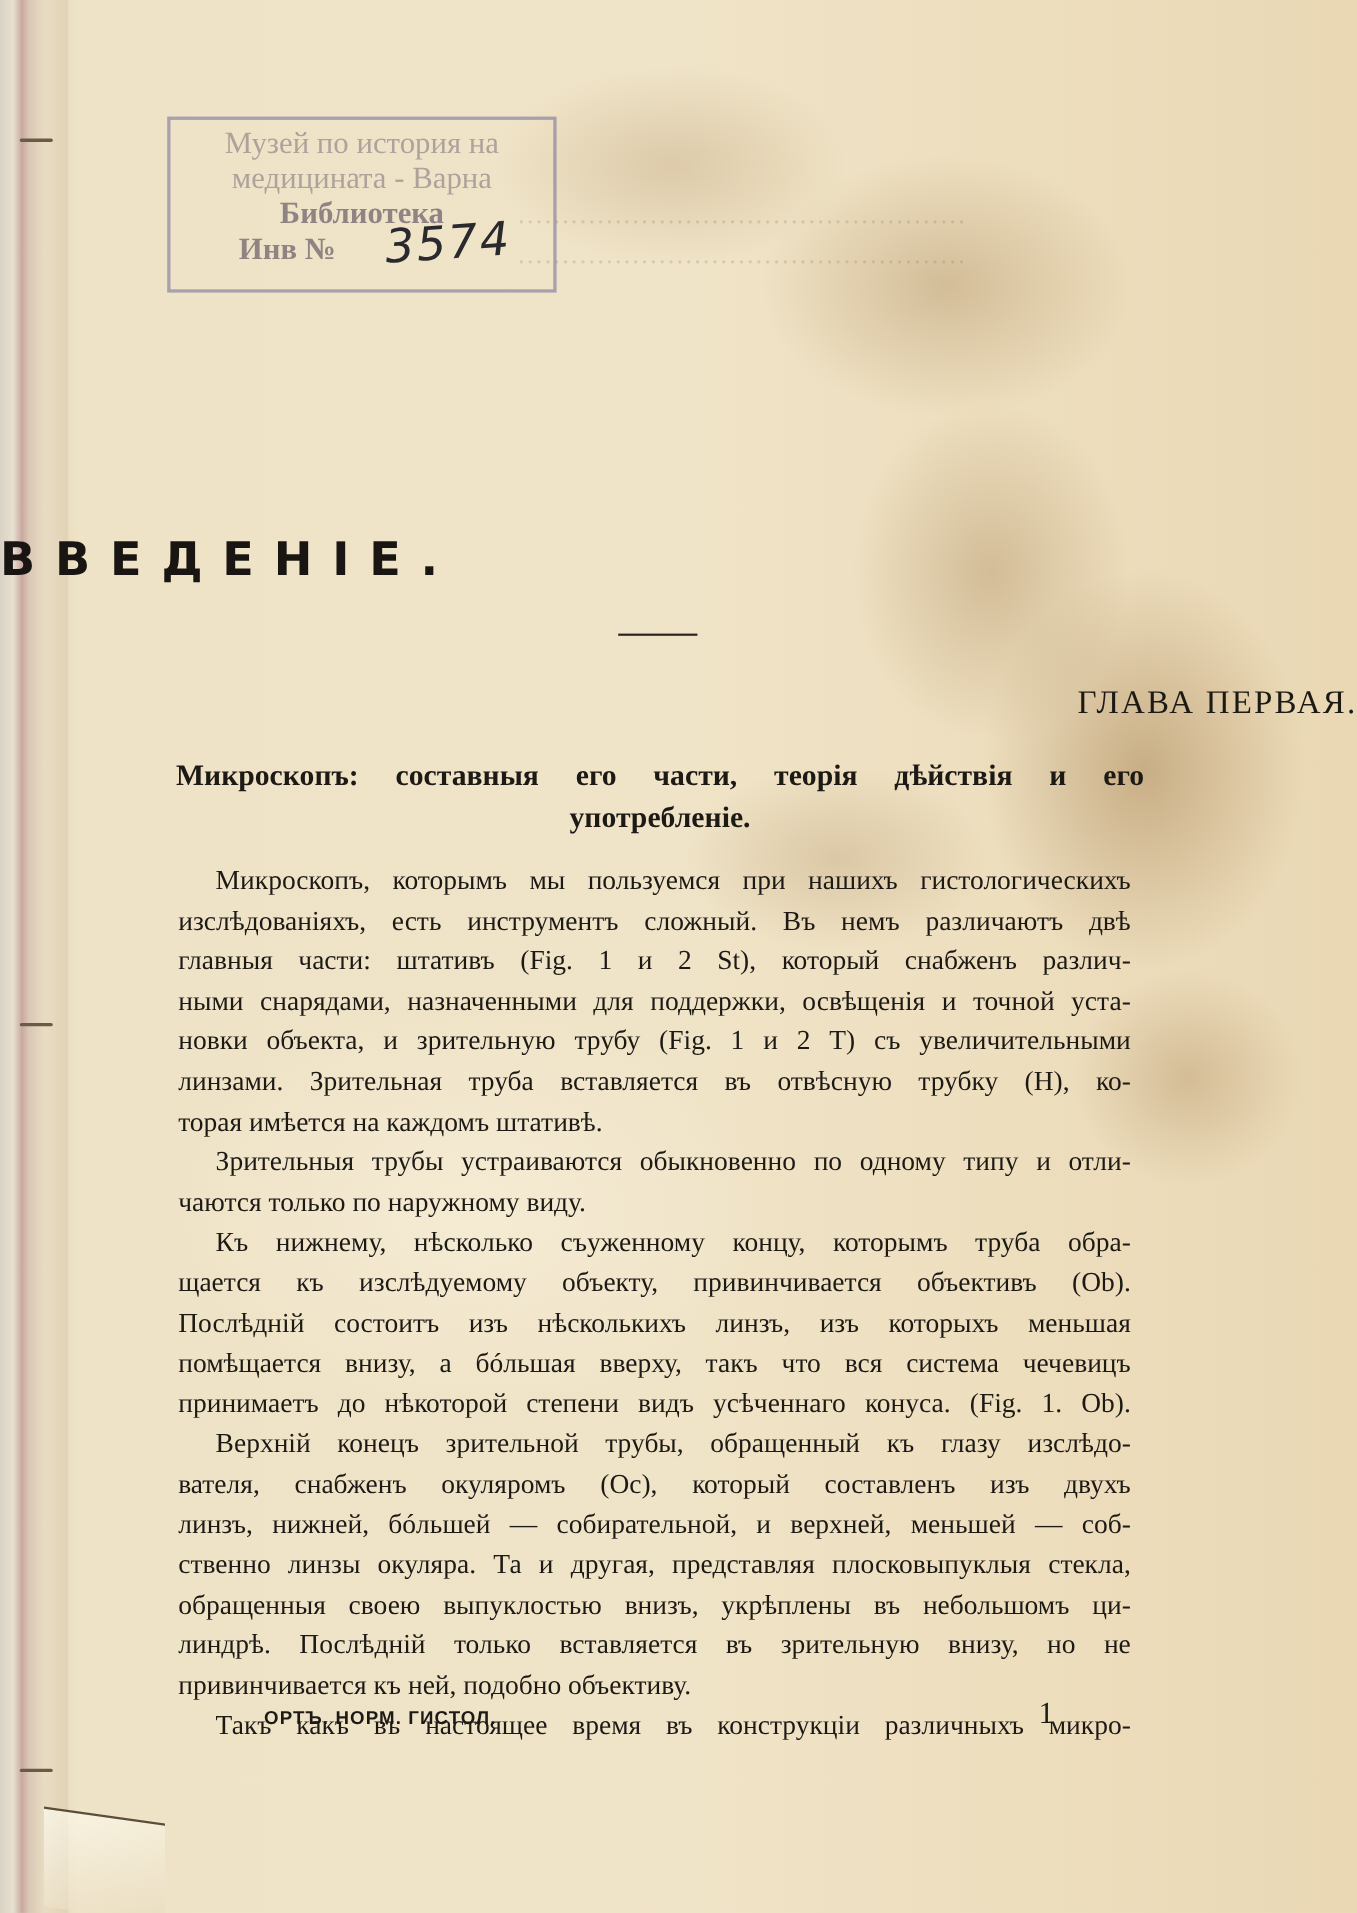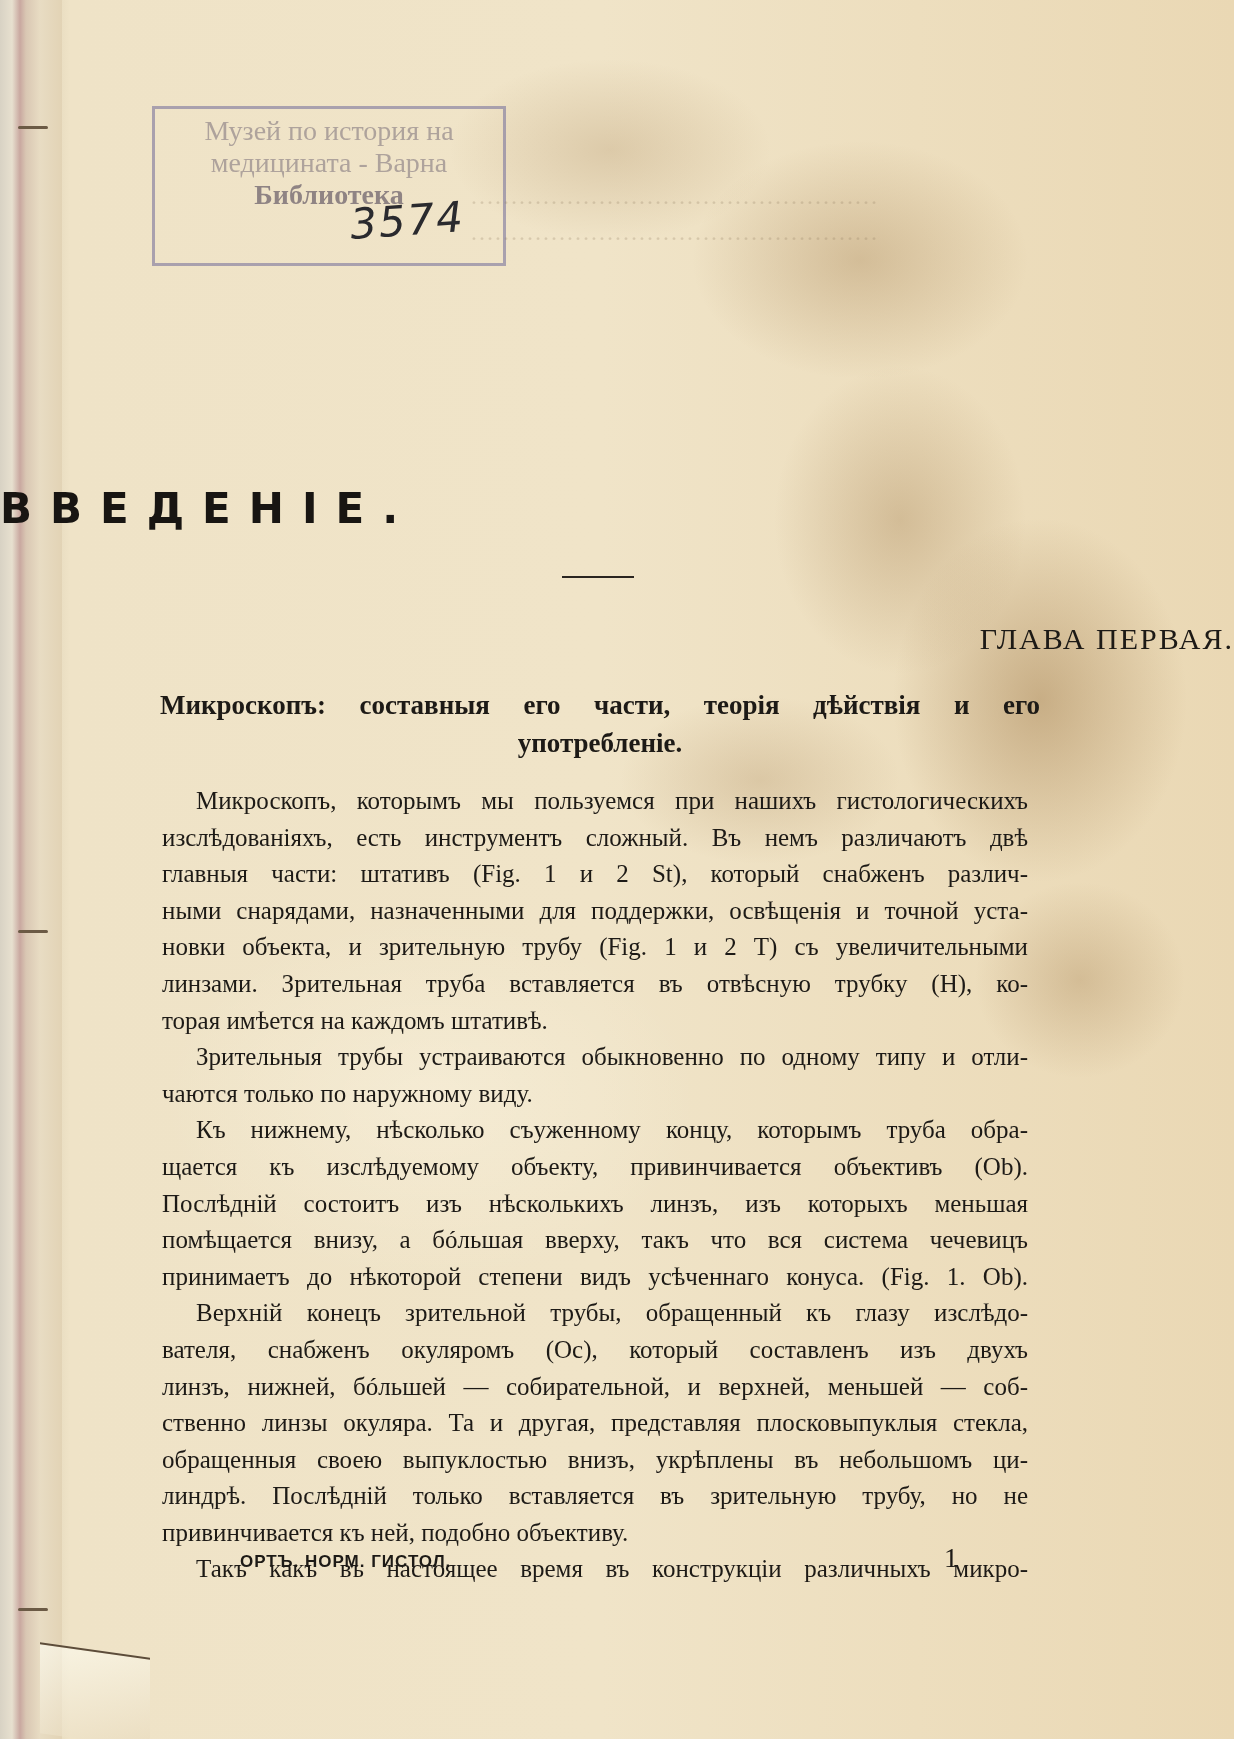--- a/index.html
+++ b/index.html
@@ -94,20 +94,21 @@
     <div class="spine-stitch" style="top:126px"></div>
     <div class="spine-stitch" style="top:930px"></div>
     <div class="spine-stitch" style="top:1608px"></div>
   </div>
   <div class="corner-fold"></div>
 
   <div class="stamp">
     <div class="stamp-line first">Музей по история на</div>
     <div class="stamp-line">медицината - Варна</div>
     <div class="stamp-line bold">Библиотека</div>
+    <div class="stamp-line bold" style="text-align:left;padding-left:62px">Инв №</div>
   </div>
   <div class="handwritten">3574</div>
 
   <div class="bleed">
     <div>……………………………………………</div>
     <div>……………………………………………</div>
   </div>
 
   <div class="title">ВВЕДЕНІЕ.</div>
   <div class="title-rule"></div>
@@ -130,20 +131,20 @@
       <span class="line indent">Къ нижнему, нѣсколько съуженному концу, которымъ труба обра-</span>
       <span class="line">щается къ изслѣдуемому объекту, привинчивается объективъ (Ob).</span>
       <span class="line">Послѣдній состоитъ изъ нѣсколькихъ линзъ, изъ которыхъ меньшая</span>
       <span class="line">помѣщается внизу, а бóльшая вверху, такъ что вся система чечевицъ</span>
       <span class="line">принимаетъ до нѣкоторой степени видъ усѣченнаго конуса. (Fig. 1. Ob).</span>
       <span class="line indent">Верхній конецъ зрительной трубы, обращенный къ глазу изслѣдо-</span>
       <span class="line">вателя, снабженъ окуляромъ (Oc), который составленъ изъ двухъ</span>
       <span class="line">линзъ, нижней, бóльшей — собирательной, и верхней, меньшей — соб-</span>
       <span class="line">ственно линзы окуляра. Та и другая, представляя плосковыпуклыя стекла,</span>
       <span class="line">обращенныя своею выпуклостью внизъ, укрѣплены въ небольшомъ ци-</span>
-      <span class="line">линдрѣ. Послѣдній только вставляется въ зрительную трубу, но не</span>
+      <span class="line">линдрѣ. Послѣдній только вставляется въ зрительную внизу, но не</span>
       <span class="line last">привинчивается къ ней, подобно объективу.</span>
       <span class="line indent">Такъ какъ въ настоящее время въ конструкціи различныхъ микро-</span>
     </div>
 
   <div class="footer">ОРТЪ. НОРМ. ГИСТОЛ.</div>
   <div class="page-number">1</div>
 </div>
 
 </body></html>

